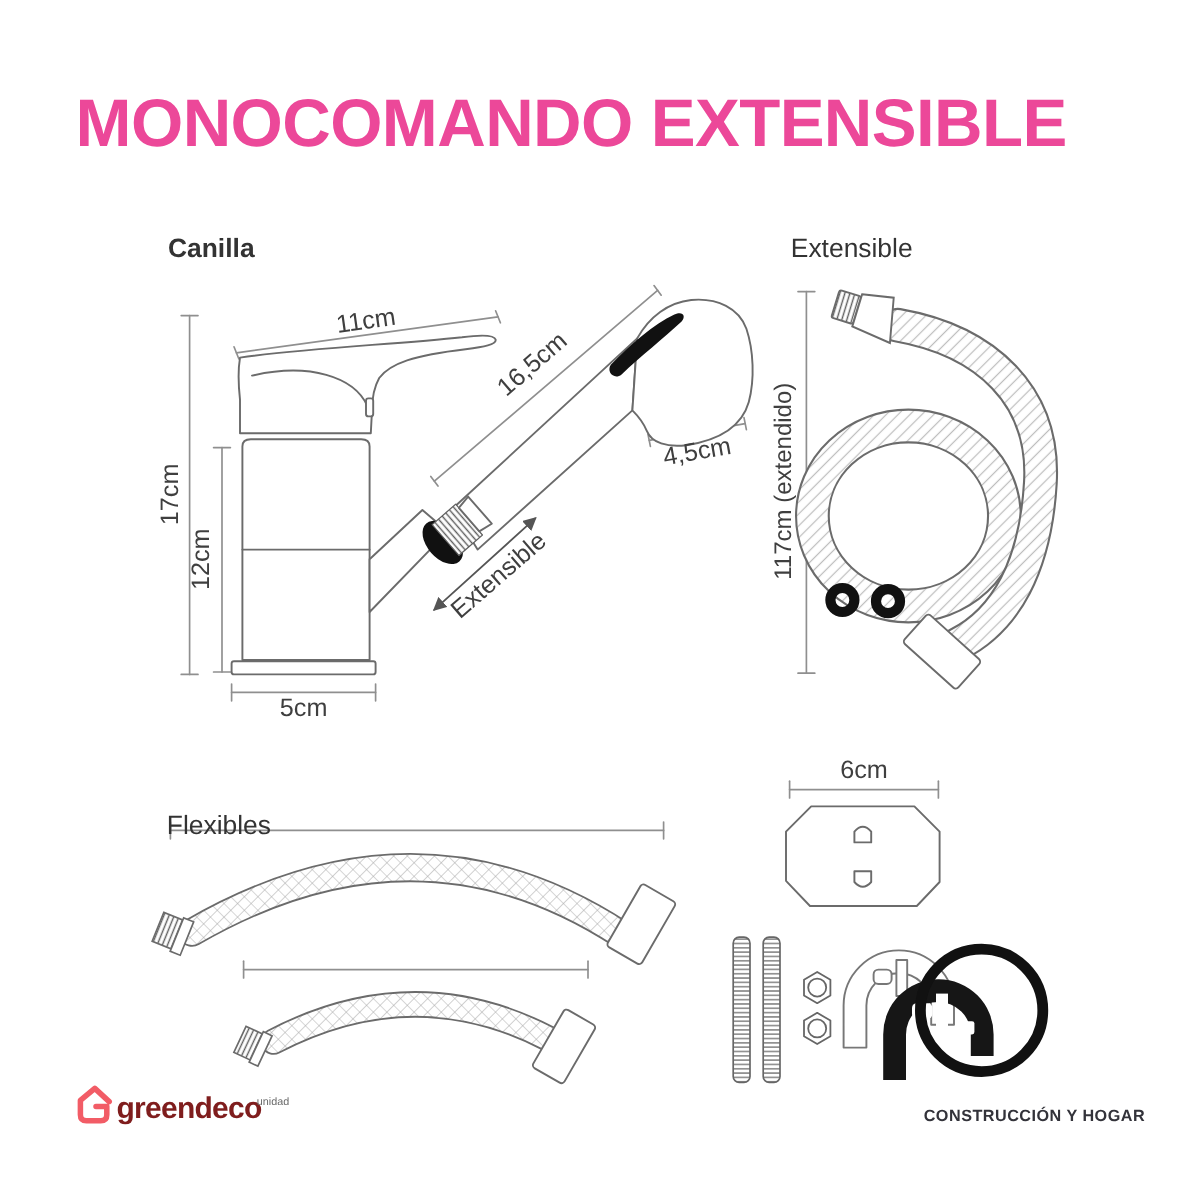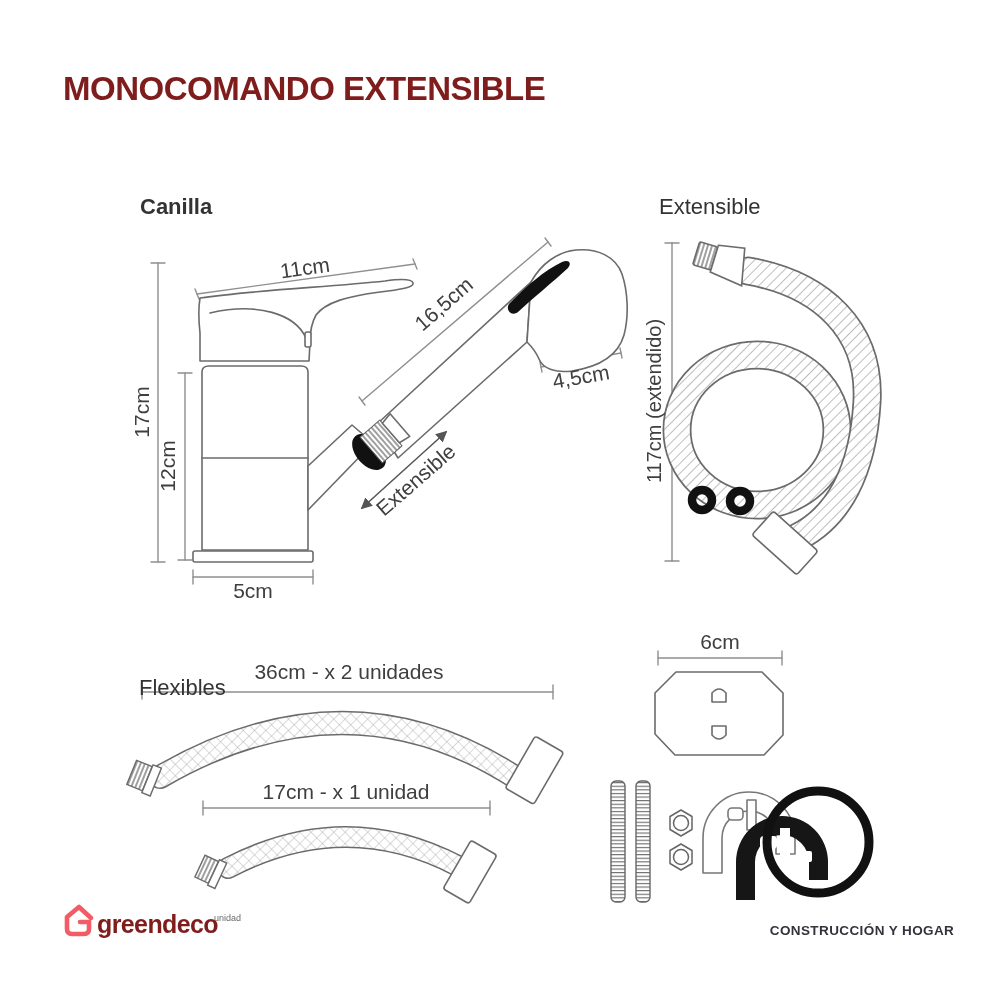--- a/index.html
+++ b/index.html
@@ -2,21 +2,21 @@
 <html><head>
 <meta charset="utf-8">
 <style>
   html,body { margin:0; padding:0; background:#fff; }
   .canvas {
     position:relative; width:1000px; height:1000px; background:#ffffff;
     font-family:"Liberation Sans", sans-serif; overflow:hidden;
   }
   .art { position:absolute; left:0; top:0; }
   .lbl { position:absolute; white-space:nowrap; color:#3f3f3f; }
-  .title    { left:63px; top:70px;  font-size:33px; font-weight:bold; color:#7f1d1d; letter-spacing:-0.5px; }
+  .title    { left:63px; top:70px;  font-size:56px; font-weight:bold; color:#ec4899; letter-spacing:-0.5px; }
   .subtitle { left:63px; top:130px; font-size:38px; color:#1f1f1f; }
   .section  { font-size:22px; color:#333333; }
   .dim      { font-size:21px; color:#3f3f3f; }
   .brand    { left:97px; top:910px; font-size:25px; font-weight:bold; color:#7f1d1d; letter-spacing:-0.6px; }
   .brand-suffix { left:214px; top:913px; font-size:9px; color:#6a6a6a; }
   .tagline  { left:862px; top:930px; font-size:13.5px; font-weight:bold; color:#33333a; letter-spacing:0.4px; transform:translate(-50%,-50%); }
 </style>
 </head>
 <body>
 
@@ -225,21 +225,19 @@
   <div class="lbl dim" style="left:305px; top:268px; transform:translate(-50%,-50%) rotate(-8deg);">11cm</div>
   <div class="lbl dim" style="left:444px; top:304px; transform:translate(-50%,-50%) rotate(-41deg);">16,5cm</div>
   <div class="lbl dim" style="left:581px; top:377px; transform:translate(-50%,-50%) rotate(-10deg);">4,5cm</div>
   <div class="lbl dim" style="left:142px; top:412px; transform:translate(-50%,-50%) rotate(-90deg);">17cm</div>
   <div class="lbl dim" style="left:168px; top:466px; transform:translate(-50%,-50%) rotate(-90deg);">12cm</div>
   <div class="lbl dim" style="left:253px; top:591px; transform:translate(-50%,-50%);">5cm</div>
   <div class="lbl dim" style="left:416px; top:480px; transform:translate(-50%,-50%) rotate(-41deg);">Extensible</div>
 
   <div class="lbl dim" style="left:654px; top:401px; transform:translate(-50%,-50%) rotate(-90deg); font-size:20px;">117cm (extendido)</div>
 
-  <div class="lbl dim" style="left:349px; top:672px; transform:translate(-50%,-50%);">36cm - x 2 unidades</div>
-  <div class="lbl dim" style="left:346px; top:792px; transform:translate(-50%,-50%);">17cm - x 1 unidad</div>
 
   <div class="lbl dim" style="left:720px; top:642px; transform:translate(-50%,-50%);">6cm</div>
 
   <div class="lbl brand">greendeco</div>
   <div class="lbl brand-suffix">unidad</div>
   <div class="lbl tagline">CONSTRUCCIÓN Y HOGAR</div>
 </div>
 
 </body></html>

